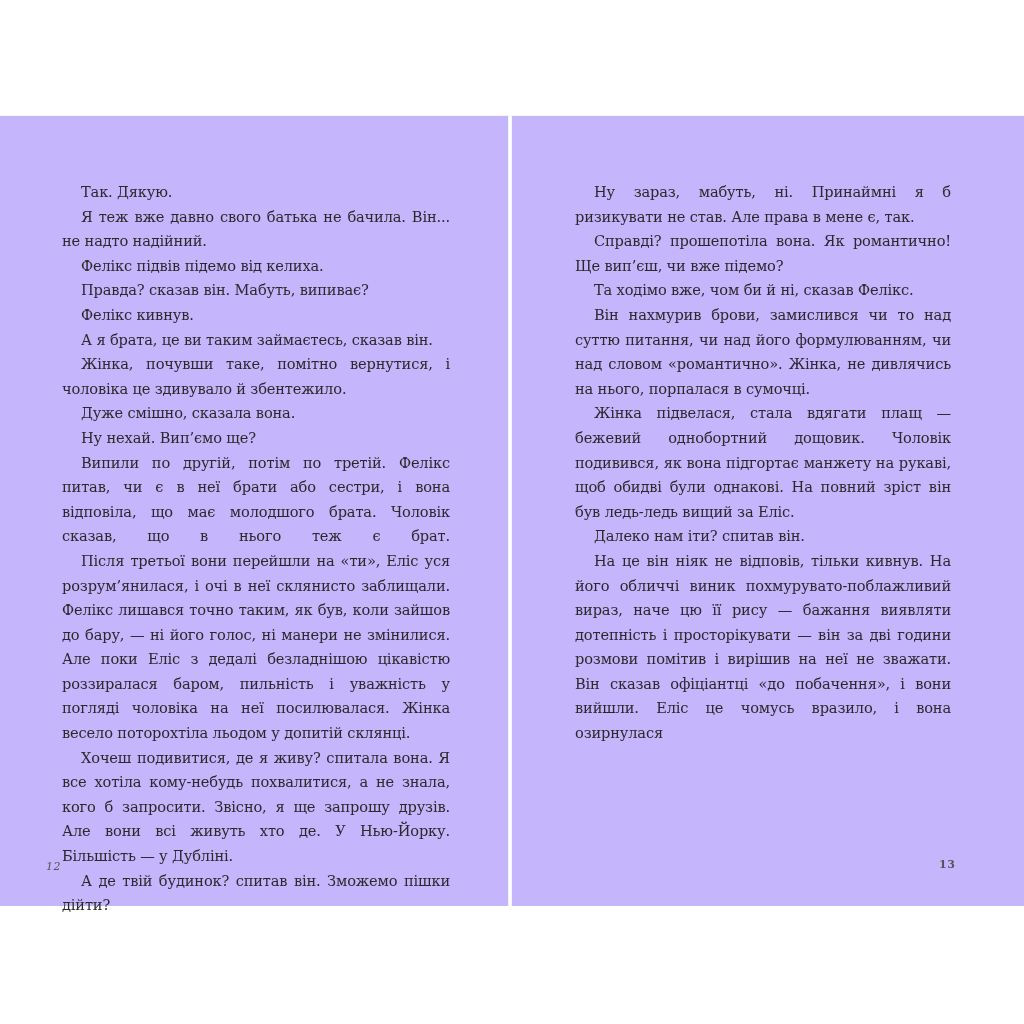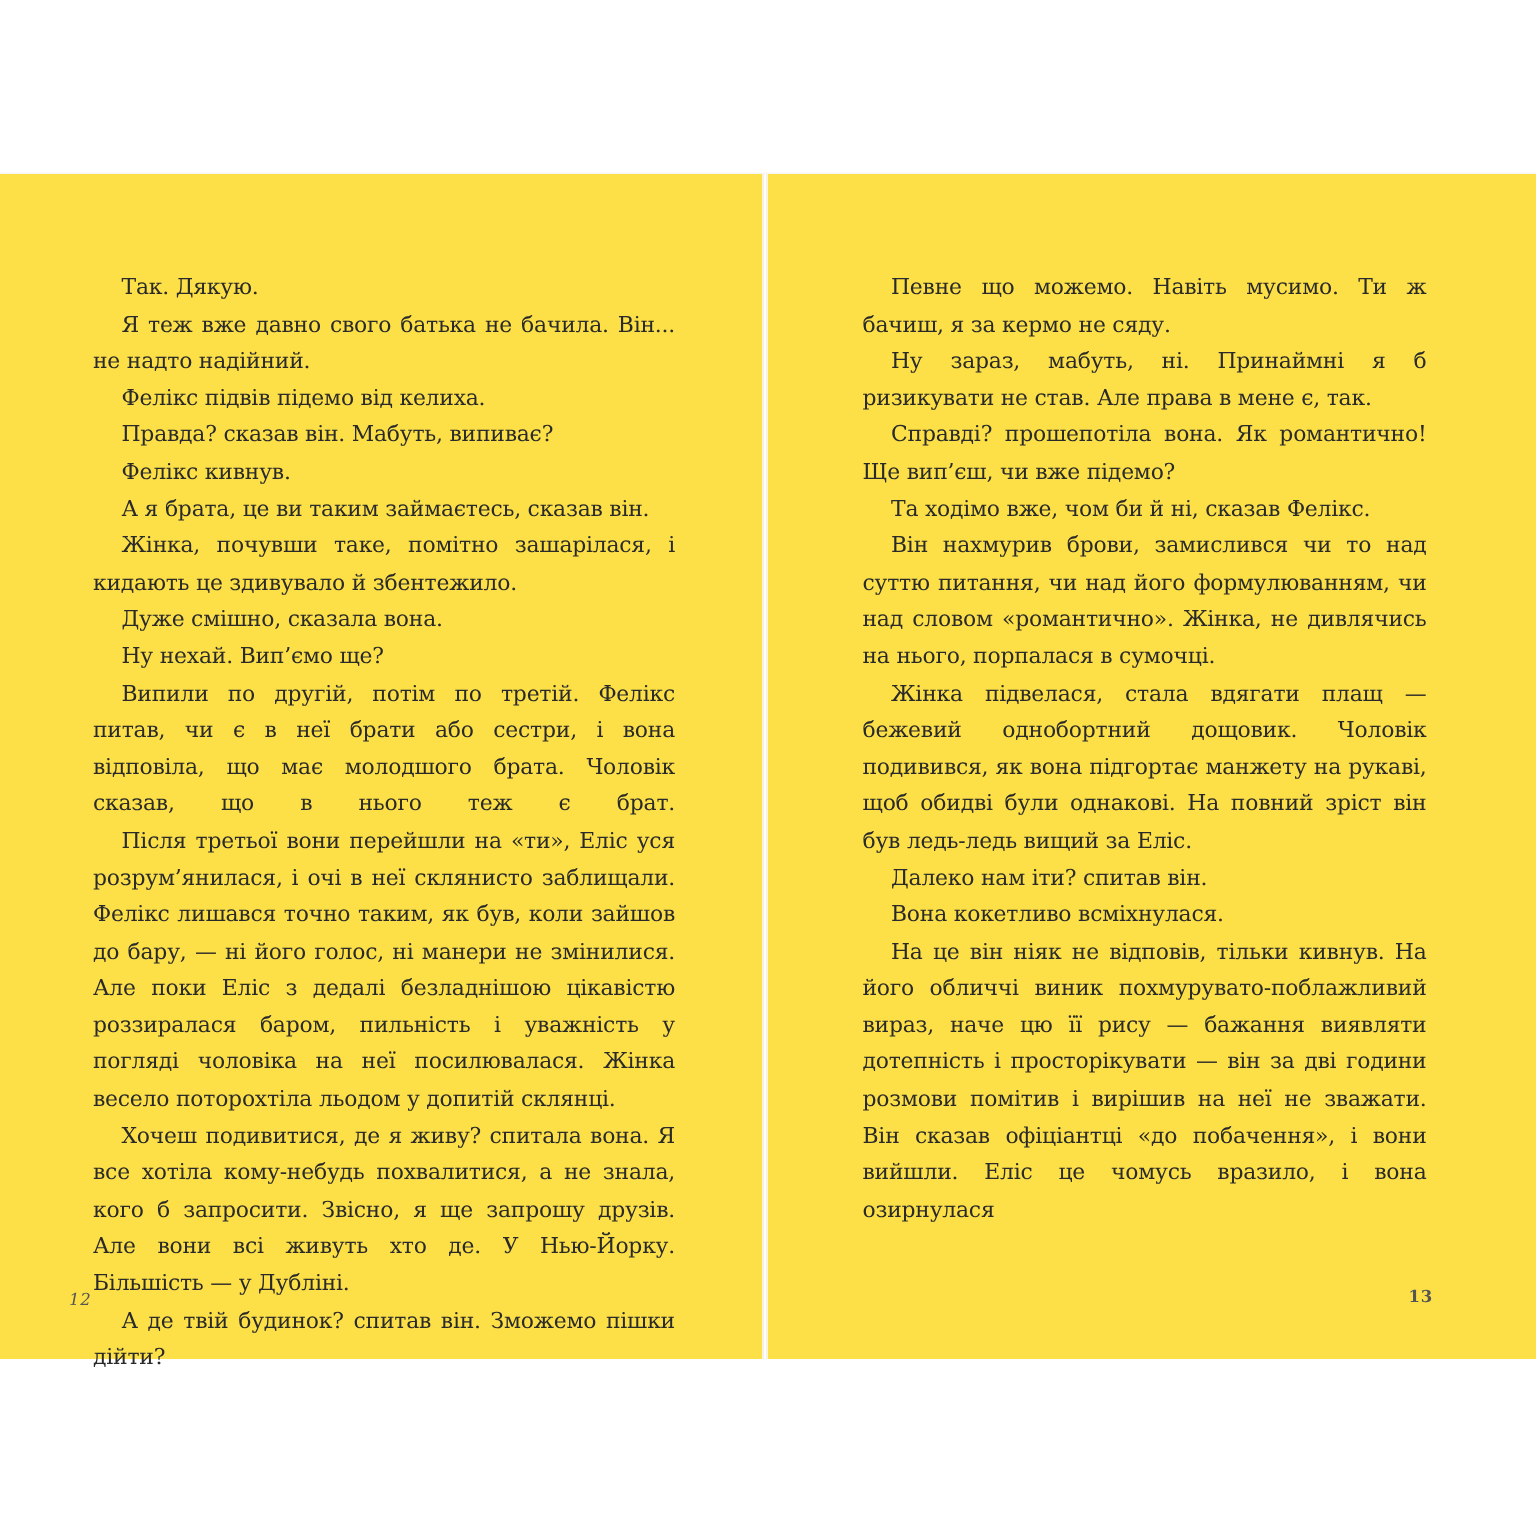--- a/index.html
+++ b/index.html
@@ -20,21 +20,21 @@
       left: 0;
       top: 0;
       width: 1024px;
       height: 1024px;
       background: #ffffff;
     }
     .page {
       position: absolute;
       top: 116px;
       height: 790px;
-      background: #fde047;
+      background: #c4b5fd;
     }
     .page.left {
       left: 0;
       width: 508px;
       border-right: 1px solid #f3f3f3;
     }
     .page.right {
       left: 511px;
       width: 513px;
       border-left: 1px solid #f6f6f6;
@@ -98,38 +98,36 @@
   <div class="page-top-edge"></div>
 
   <div class="page left">
     <div class="text-block">
       <p class="para last-line-left">Так. Дякую.</p>
       <p class="para last-line-left">Я теж вже давно свого батька не бачила. Він... не над­то надійний.</p>
       <p class="para last-line-left">Фелікс підвів підемо від келиха.</p>
       <p class="para last-line-left">Правда? сказав він. Мабуть, випиває?</p>
       <p class="para last-line-left">Фелікс кивнув.</p>
       <p class="para last-line-left">А я брата, це ви таким займаєтесь, сказав він.</p>
-      <p class="para last-line-left">Жінка, почувши таке, помітно зашарілася, і кидають це здивувало й збентежило.</p>
+      <p class="para last-line-left">Жінка, почувши таке, помітно вернутися, і чоловіка це здивувало й збентежило.</p>
       <p class="para last-line-left">Дуже смішно, сказала вона.</p>
       <p class="para last-line-left">Ну нехай. Вип’ємо ще?</p>
       <p class="para full-justify">Випили по другій, потім по третій. Фелікс питав, чи є в неї брати або сестри, і вона відповіла, що має мо­лодшого брата. Чоловік сказав, що в нього теж є брат.</p>
       <p class="para last-line-left">Після третьої вони перейшли на «ти», Еліс уся роз­рум’янилася, і очі в неї склянисто заблищали. Фелікс лишався точно таким, як був, коли зайшов до бару, — ні його голос, ні манери не змінилися. Але поки Еліс з дедалі безладнішою цікавістю роззиралася баром, пильність і уважність у погляді чоловіка на неї поси­лювалася. Жінка весело поторохтіла льодом у допитій склянці.</p>
       <p class="para last-line-left">Хочеш подивитися, де я живу? спитала вона. Я все хотіла кому-небудь похвалитися, а не знала, кого б за­просити. Звісно, я ще запрошу друзів. Але вони всі жи­вуть хто де. У Нью-Йорку. Більшість — у Дубліні.</p>
       <p class="para full-justify">А де твій будинок? спитав він. Зможемо пішки дійти?</p>
     </div>
     <div class="folio">12</div>
   </div>
 
   <div class="page right">
     <div class="text-block">
-      <p class="para last-line-left">Певне що можемо. Навіть мусимо. Ти ж бачиш, я за кермо не сяду.</p>
       <p class="para last-line-left">Ну зараз, мабуть, ні. Принаймні я б ризикувати не став. Але права в мене є, так.</p>
       <p class="para last-line-left">Справді? прошепотіла вона. Як романтично! Ще вип’єш, чи вже підемо?</p>
       <p class="para last-line-left">Та ходімо вже, чом би й ні, сказав Фелікс.</p>
       <p class="para last-line-left">Він нахмурив брови, замислився чи то над суттю питання, чи над його формулюванням, чи над словом «романтично». Жінка, не дивлячись на нього, порпала­ся в сумочці.</p>
       <p class="para last-line-left">Жінка підвелася, стала вдягати плащ — бежевий однобортний дощовик. Чоловік подивився, як вона під­гортає манжету на рукаві, щоб обидві були однакові. На повний зріст він був ледь-ледь вищий за Еліс.</p>
       <p class="para last-line-left">Далеко нам іти? спитав він.</p>
-      <p class="para last-line-left">Вона кокетливо всміхнулася.</p>
       <p class="para full-justify">На це він ніяк не відповів, тільки кивнув. На його об­личчі виник похмурувато-поблажливий вираз, наче цю її рису — бажання виявляти дотепність і просторікува­ти — він за дві години розмови помітив і вирішив на неї не зважати. Він сказав офіціантці «до побачення», і во­ни вийшли. Еліс це чомусь вразило, і вона озирнулася</p>
     </div>
     <div class="folio">13</div>
   </div>
 </div>
 
 </body></html>

